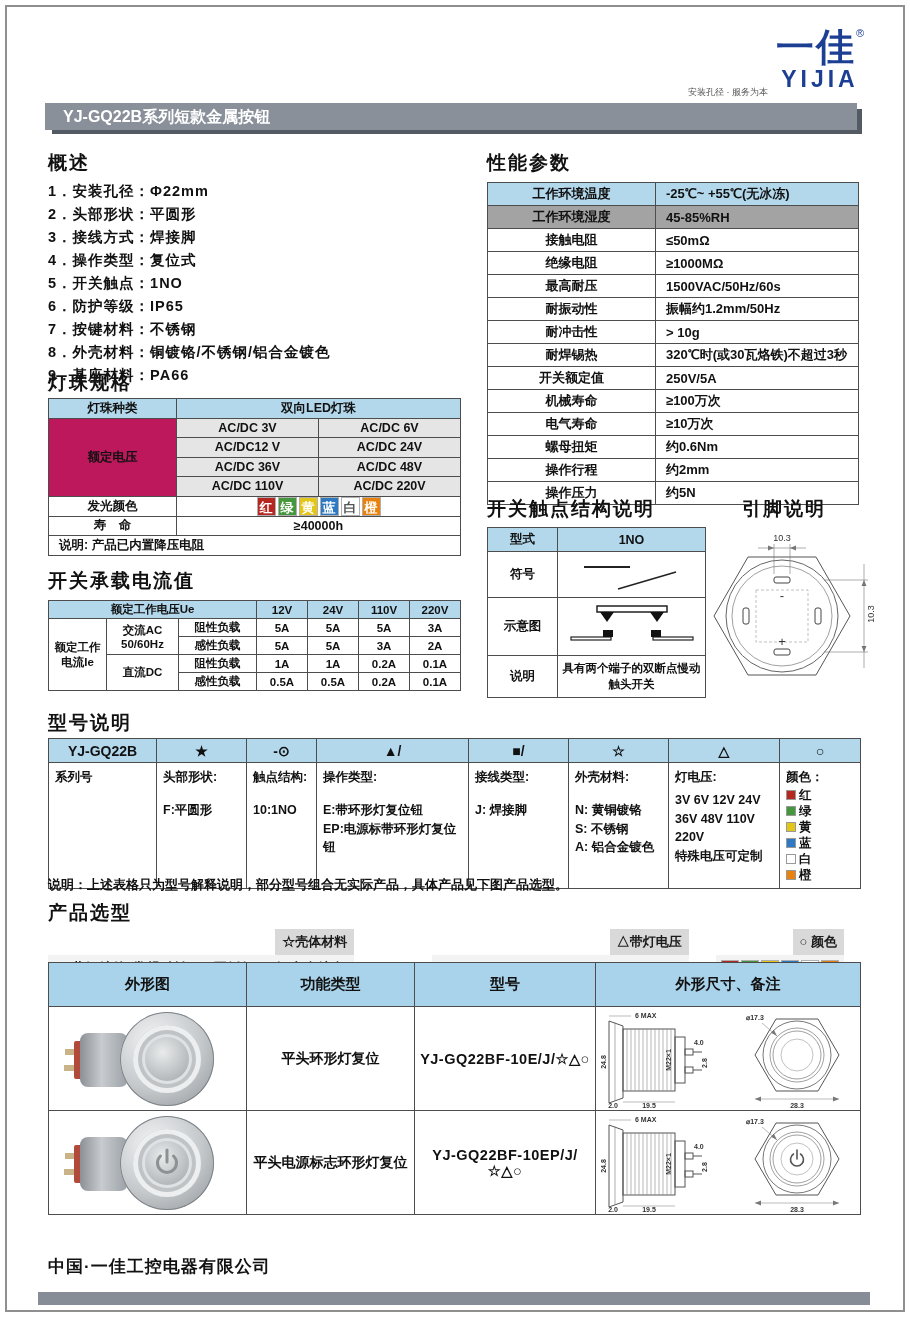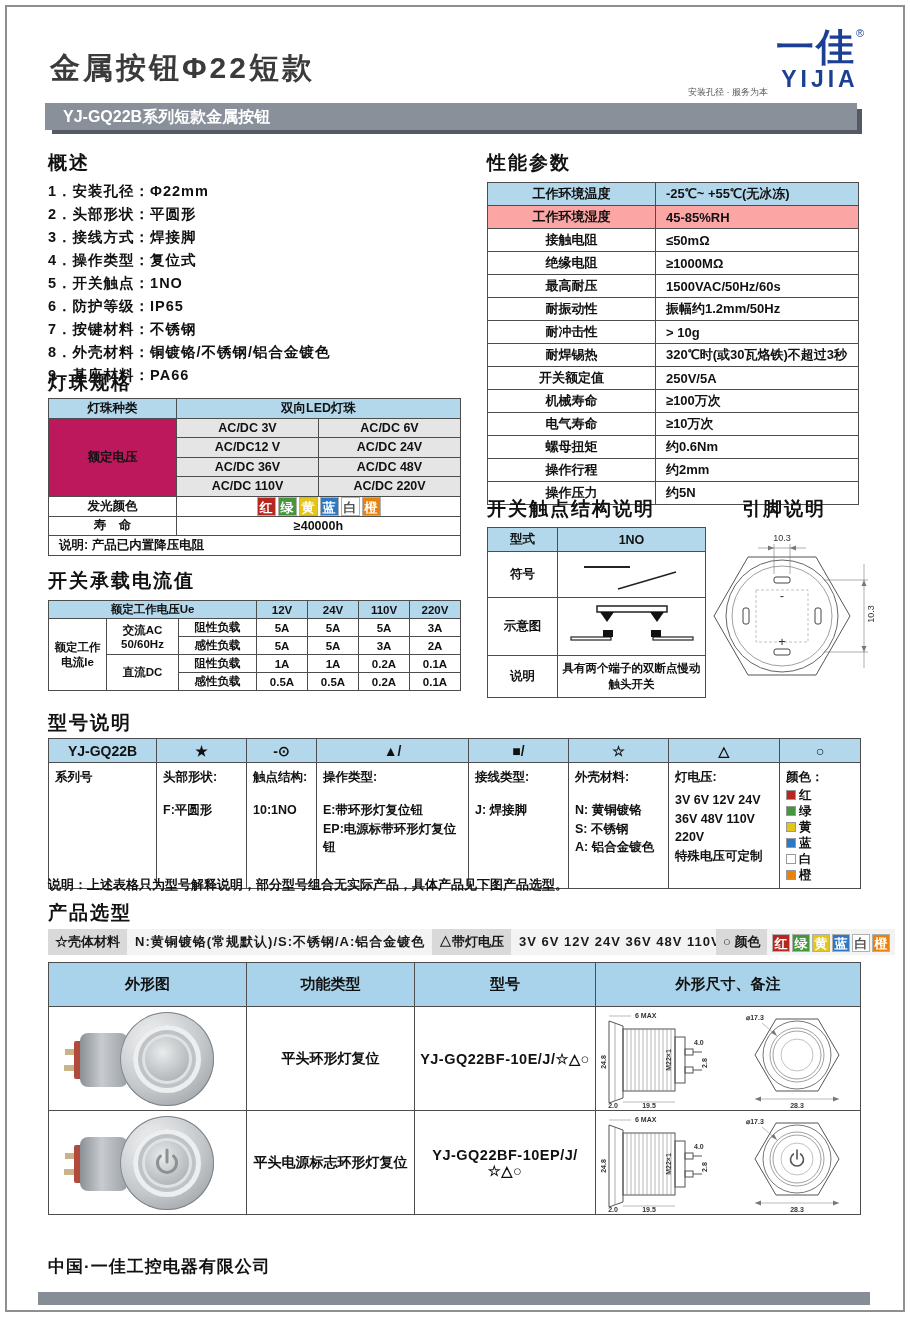--- a/index.html
+++ b/index.html
@@ -28,39 +28,39 @@
   td { border:1px solid #4d4d4d; font-weight:bold; color:#111; text-align:center; vertical-align:middle; padding:0 4px; }
   .hdrblue { background:#b3d8ec; }
   .cellblue { background:#e5e5e5; }
   .cellgray { background:#be185d;margin-left:40px; }
   .pre { white-space:pre-line; }
 
   .perf { position:absolute; left:487px; top:182px; width:372px; font-size:13px; }
   .perf td { height:23px; }
   .perf td.val { text-align:left; padding-left:10px; }
   .perf tr.rowblue td { background:#b3d8ec; }
-  .perf tr.rowgray td { background:#fca5a5; }
+  .perf tr.rowgray td { background:#a3a3a3; }
 
   .ledtb { position:absolute; left:48px; top:398px; width:412px; font-size:12.5px; }
   .ledtb td { height:19.5px; }
   .ledtb td.note { text-align:left; padding-left:10px; }
 
   .curtb { position:absolute; left:48px; top:600px; width:412px; font-size:11.5px; }
   .curtb td { height:15.5px; padding:1px 2px; }
 
   .contb { position:absolute; left:487px; top:527px; width:218px; font-size:12.5px; }
   .contb td.small { font-size:11.5px; line-height:1.35; padding:2px 4px; }
 
   .modtb { position:absolute; left:48px; top:738px; width:812px; font-size:12.5px; }
   .modtb td.h { height:24px; font-size:14px; }
   .modtb td.b { height:106px; text-align:left; vertical-align:top; padding:5px 6px; line-height:1.5; font-size:12.5px; }
   .mnote { position:absolute; left:48px; top:876px; font-size:13px; font-weight:bold; color:#111; }
 
   
-  .fgroup { position:absolute; top:929px; height:26px; display:flex; align-items:flex-end; font-size:13px; font-weight:bold; }
+  .fgroup { position:absolute; top:929px; height:26px; display:flex; align-items:flex-end; font-size:13px; font-weight:bold;flex-direction:column; }
   .flabel { background:#d9d9d9; padding:0 7px; line-height:26px; white-space:nowrap; }
   .fvalue { background:#f3f3f3; padding:0 8px; line-height:26px; white-space:nowrap; letter-spacing:1px; }
   .chip { display:inline-block; width:19px; height:19px; line-height:19px; text-align:center; font-size:13px;
           font-weight:bold; border:1px solid #b0b0b0; margin:0 1px; vertical-align:middle; }
   .chips-inline .chip { width:18px; height:18px; line-height:18px; }
 
   .prodtb { position:absolute; left:48px; top:962px; width:812px; font-size:14px; }
   .prodtb td.h { height:44px; font-size:15px; background:#a9d3ea; }
   .prodtb td.r { height:104px; background:#fff; }
   .prodtb .model { font-size:14.5px; letter-spacing:0.5px; }
@@ -90,21 +90,20 @@
 
   .swrow { line-height:16px; }
   .sw { display:inline-block; width:10px; height:10px; border:1px solid #999; margin-right:3px; vertical-align:-1px; }
 </style>
 </head>
 <body>
 
 <div class="page">
   <div class="frame"></div>
 
-  <div class="title">金属按钮Φ22短款</div>
   <div class="tagline">安装孔径 · 服务为本</div>
   <div class="logo">
     <span class="logo-cn">一佳</span><span class="logo-reg">®</span>
     <div class="logo-en">YIJIA</div>
   </div>
   <div class="subtitle">YJ-GQ22B系列短款金属按钮</div>
 
   <div class="hd" style="left:48px; top:150px;">概述</div>
   <div class="ovlist">
     <div>1．安装孔径：Φ22mm</div>

